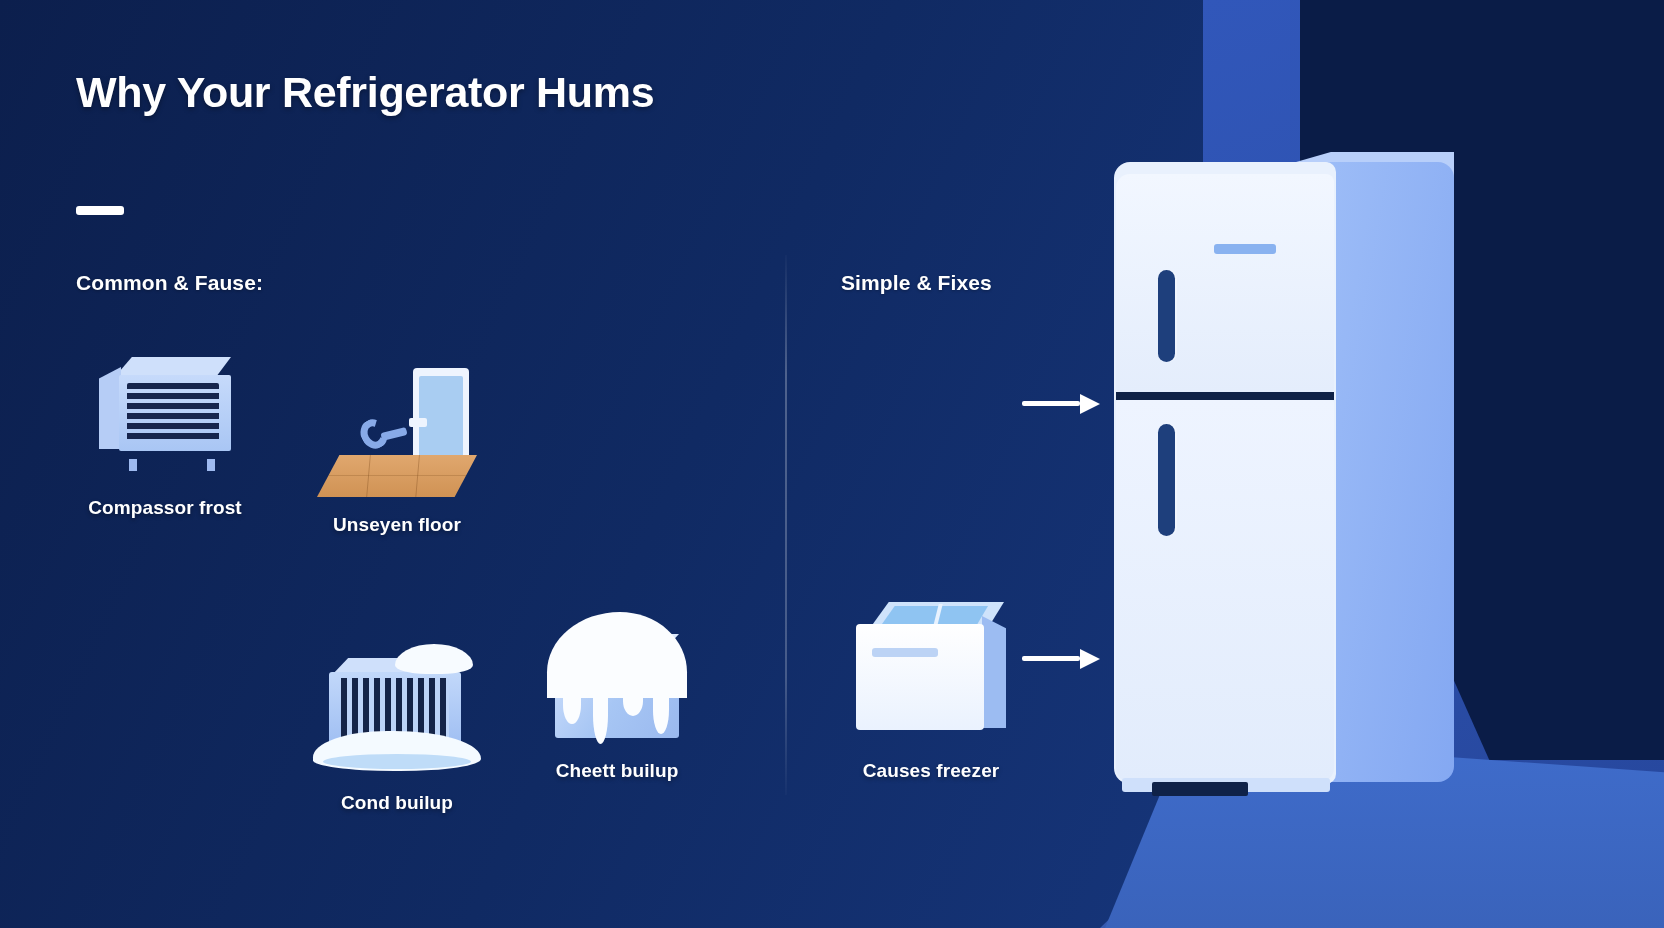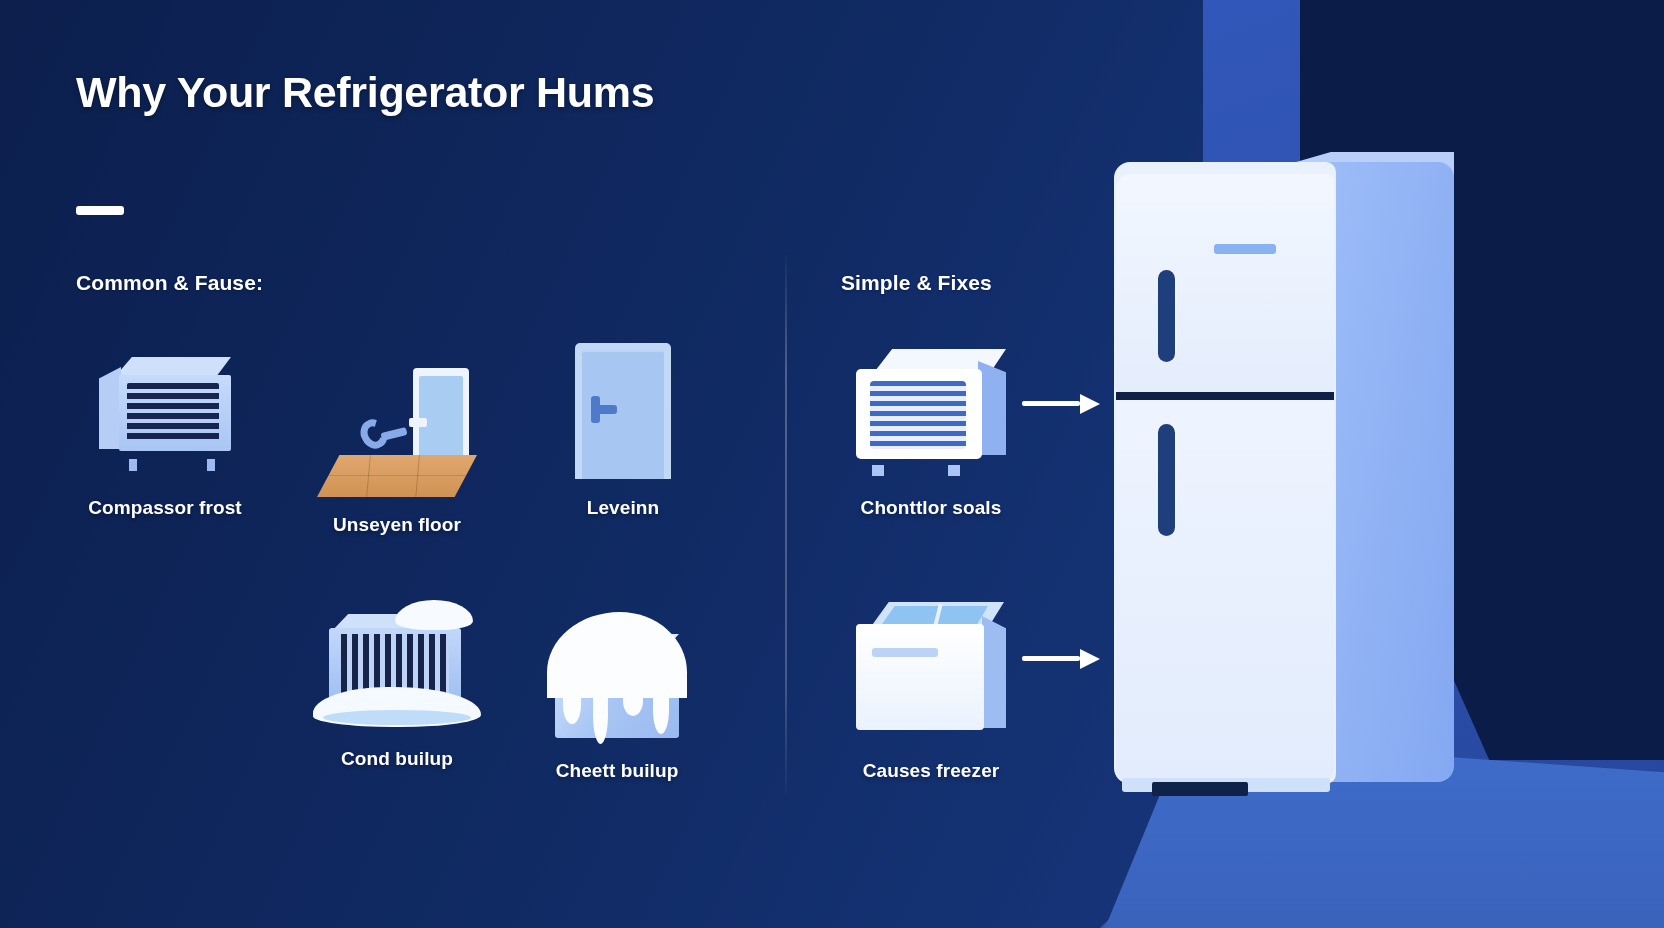--- a/index.html
+++ b/index.html
@@ -69,21 +69,21 @@
   .cell .cap {
     margin-top:12px; color:#ffffff; font-size:19px; font-weight:bold;
     letter-spacing:.1px; white-space:nowrap;
     text-shadow:0 2px 4px rgba(0,0,0,.35);
   }
   
   .c-r1c1 { left:60px;  top:335px; }
   .c-r1c2 { left:292px; top:352px;text-align:center; }
   .c-r1c3 { left:518px; top:335px; }
   .c-r2c1 { left:60px;  top:598px; }
-  .c-r2c2 { left:292px; top:586px; }
+  .c-r2c2 { left:292px; top:630px; }
   .c-r2c3 { left:512px; top:598px; }
   
   .c-f1 { left:826px; top:335px; }
   .c-f2 { left:826px; top:598px; }
 
   
   .arrow { position:absolute; width:78px; height:26px; }
   .arrow .shaft {
     position:absolute; left:0; top:11px; width:58px; height:5px;
     background:#ffffff; border-radius:2px;
@@ -431,30 +431,20 @@
         <div class="wrench">
           <div class="c"></div>
             <div class="h"></div>
         </div>
         <div class="floorwood"></div>
       </div>
     </div>
     <div class="cap">Unseyen floor</div>
   </div>
 
-  <div class="cell c-r1c3">
-    <div class="art">
-      <div class="ic door">
-        <div class="frame"></div>
-          <div class="panel"></div>
-          <div class="handle"></div>
-      </div>
-    </div>
-    <div class="cap">Leveinn</div>
-  </div>
 
 
   <div class="cell c-r2c2">
     <div class="art">
       <div class="ic coil">
         <div class="top"></div>
           <div class="body"></div>
           <div class="fins"></div>
         <div class="frost-top"></div>
           <div class="puddle"></div>
@@ -471,33 +461,20 @@
         <div class="melt"></div>
         <div class="drip d1"></div>
           <div class="drip d2"></div>
         <div class="drip d3"></div>
           <div class="drip d4"></div>
       </div>
     </div>
     <div class="cap">Cheett builup</div>
   </div>
 
-  <div class="cell c-f1">
-    <div class="art">
-      <div class="ic unit-white">
-        <div class="top"></div>
-          <div class="side"></div>
-          <div class="face"></div>
-        <div class="grille"></div>
-          <div class="leg l"></div>
-          <div class="leg r"></div>
-      </div>
-    </div>
-    <div class="cap">Chonttlor soals</div>
-  </div>
 
   <div class="cell c-f2">
     <div class="art">
       <div class="ic frz">
         <div class="lid"></div>
           <div class="lid-glass"></div>
           <div class="lid-split"></div>
         <div class="side"></div>
           <div class="face"></div>
           <div class="handle"></div>

